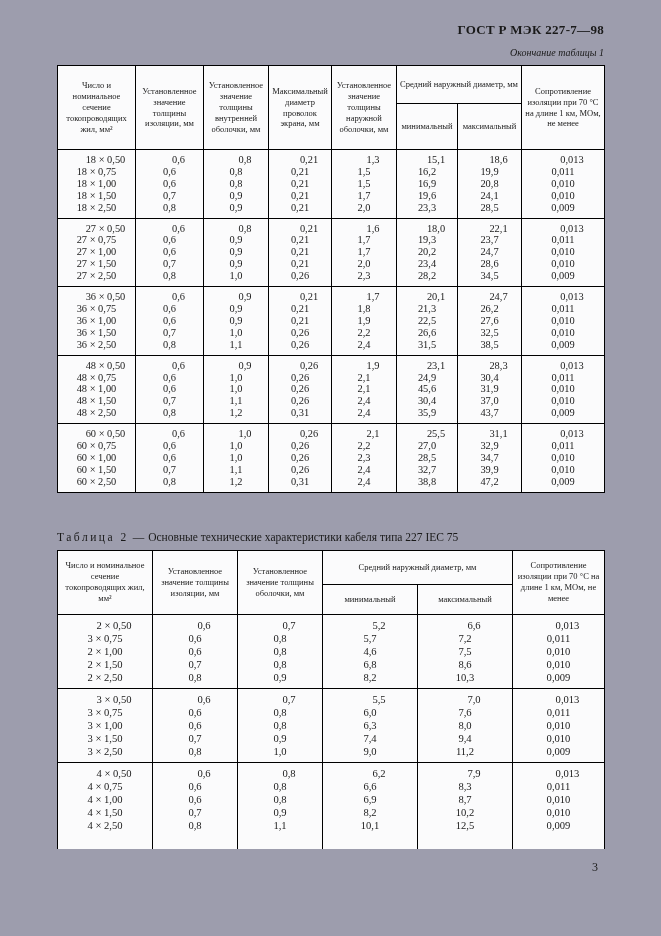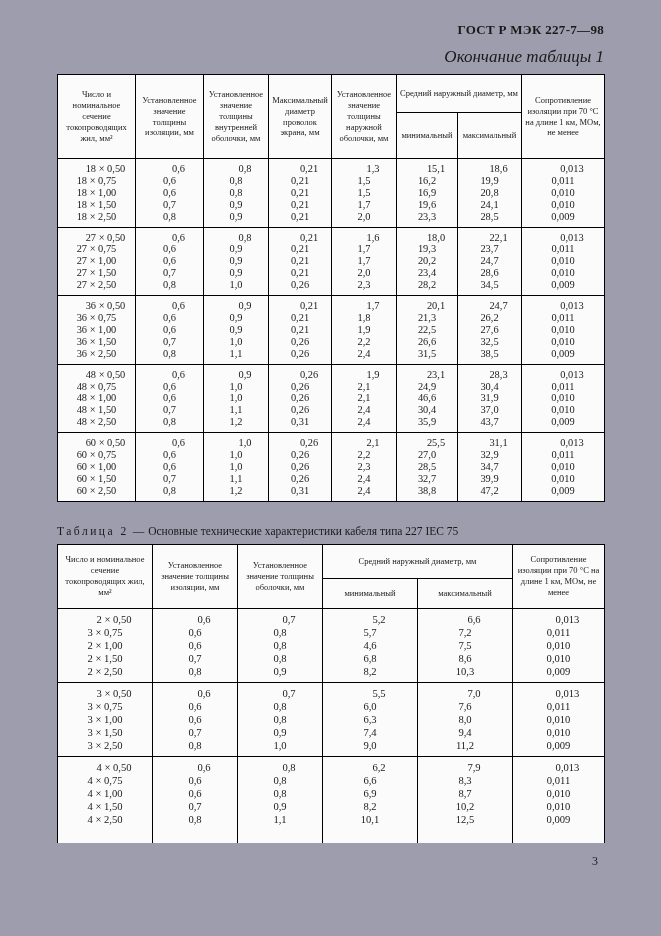--- a/index.html
+++ b/index.html
@@ -12,21 +12,21 @@
   .sheet {
     width: 661px; height: 936px;
     background: var(--page-bg, #9d9dad);
     padding: 22px 57px 0 57px;
     position: relative;
   }
   .doc-number {
     font-size: 13px; font-weight: bold; text-align: right; letter-spacing: 0.3px;
   }
   .cont-note {
-    margin-top: 9px; font-size: 17px; font-style: italic; text-align: right;
+    margin-top: 9px; font-size: 10px; font-style: italic; text-align: right;
   }
   table.doc-table {
     border-collapse: collapse;
     table-layout: fixed;
     width: 547px;
     background: var(--table-bg, #fbfbfc);
     border: 1.5px solid #000;
     margin-top: 7px;
   }
   table.doc-table.open-bottom { border-bottom: none; }
@@ -49,21 +49,21 @@
   #table1 td { font-size: 10.4px; line-height: 11.9px; }
   #table2 td { font-size: 10.6px; line-height: 13px; }
   #table1 th.span-head { height: 38px; }
   #table1 tr.sub-head th { height: 46px; }
   #table2 th.span-head { height: 34px; }
   #table2 tr.sub-head th { height: 30px; }
   tr.group-first td { padding-top: 4px; padding-left: 20px; }
   tr.group-last td { padding-bottom: 4px; font-family: Liberation Serif, serif; }
   tr.group-sep td { border-top: 1px solid #000; }
   tr.cont-row td { height: 13px; }
-  .t2-caption { margin-top: 23px; font-size: 11.5px; }
+  .t2-caption { margin-top: 38px; font-size: 11.5px; }
   .t2-caption .t2-label { letter-spacing: 2.5px; margin-right: 4px; }
   .t2-caption .t2-dash { margin-right: 4px; }
   .page-number {
     margin-top: 11px; text-align: right; font-size: 12px; padding-right: 6px;
   }
 </style>
 </head>
 <body>
 
 <div class="sheet">
@@ -267,21 +267,21 @@
           <td>24,9</td>
           <td>30,4</td>
           <td>0,011</td>
         </tr>
         <tr>
           <td>48 × 1,00</td>
           <td>0,6</td>
           <td>1,0</td>
           <td>0,26</td>
           <td>2,1</td>
-          <td>46,6</td>
+          <td>45,6</td>
           <td>31,9</td>
           <td>0,010</td>
         </tr>
         <tr>
           <td>48 × 1,50</td>
           <td>0,7</td>
           <td>1,1</td>
           <td>0,26</td>
           <td>2,4</td>
           <td>30,4</td>

